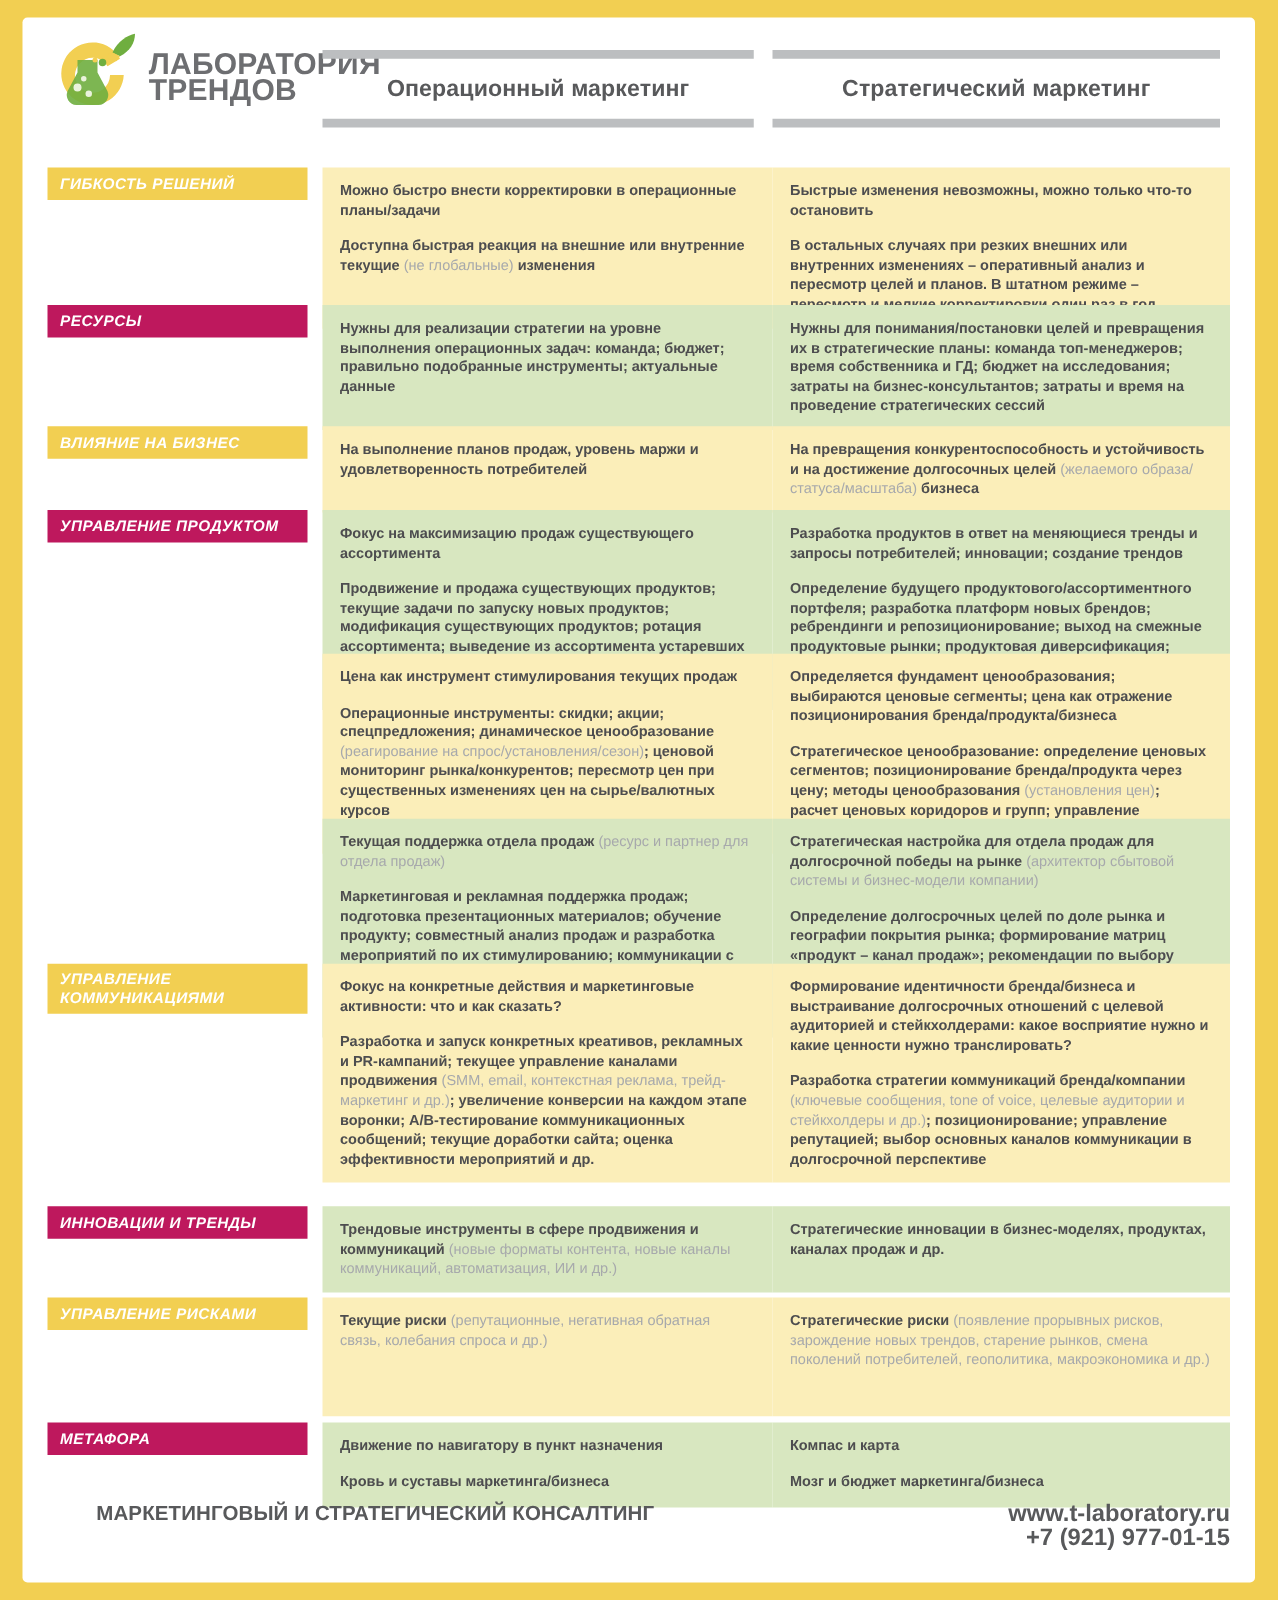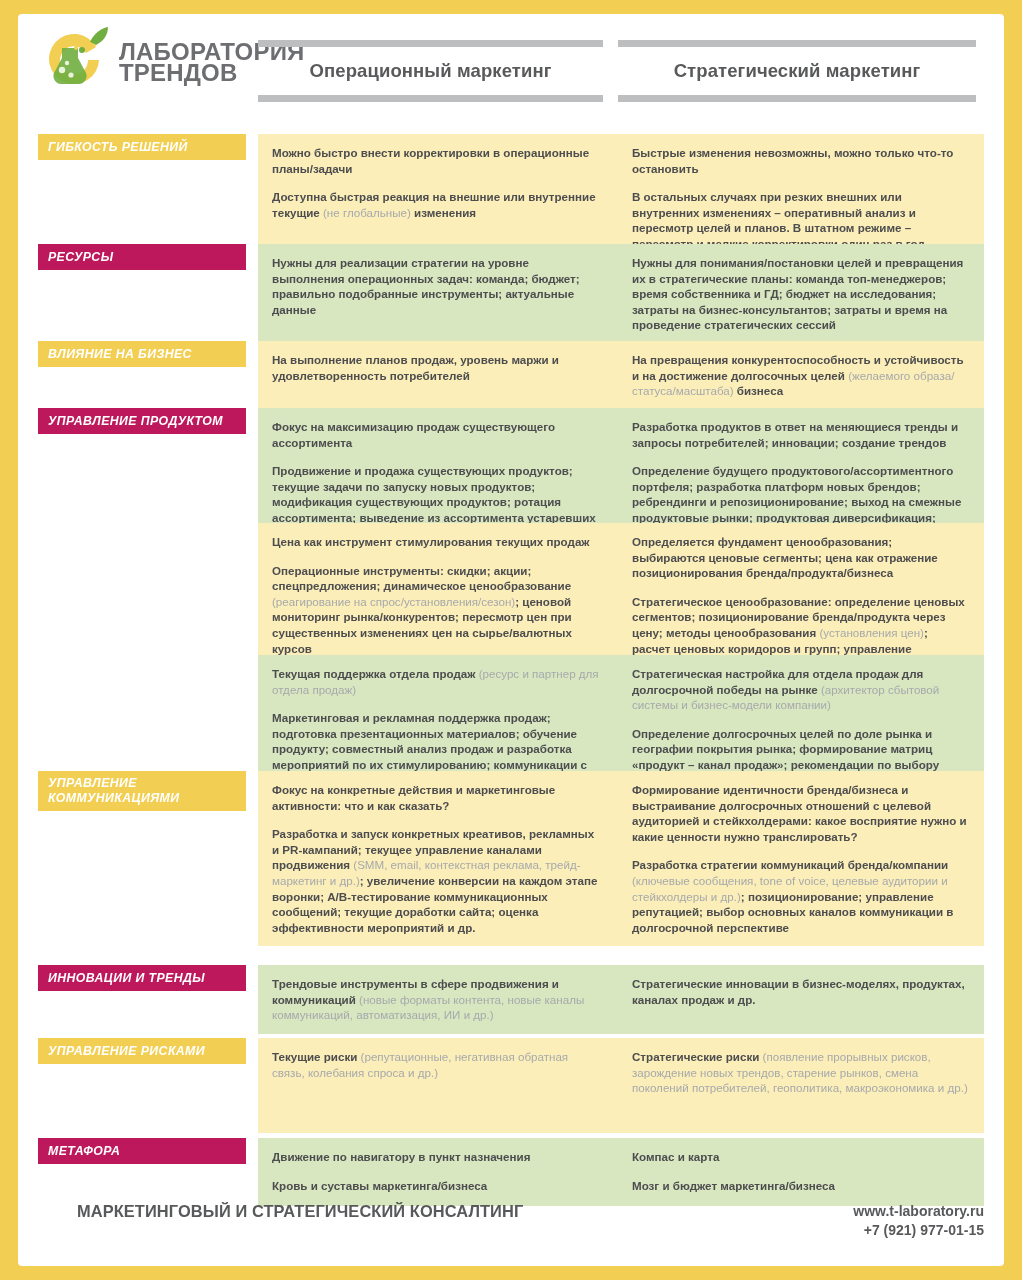--- a/index.html
+++ b/index.html
@@ -74,21 +74,21 @@
 
   
   .footer {
     position: absolute; left: 20px; right: 20px; bottom: 26px;
     display: flex; align-items: flex-start; justify-content: space-between; margin-left: 39px;
   }
   .footer-left {
     font-size: 16.4px; font-weight: bold; color: #58595b; letter-spacing: .1px;
   }
   .footer-right {
-    text-align: right; font-size: 14px; font-weight: bold;
+    text-align: right; font-size: 19px; font-weight: bold;
     color: #58595b; line-height: 19px;
   }
 </style>
 </head>
 <body>
 
 <div class="page">
 
   <div class="header">
 

